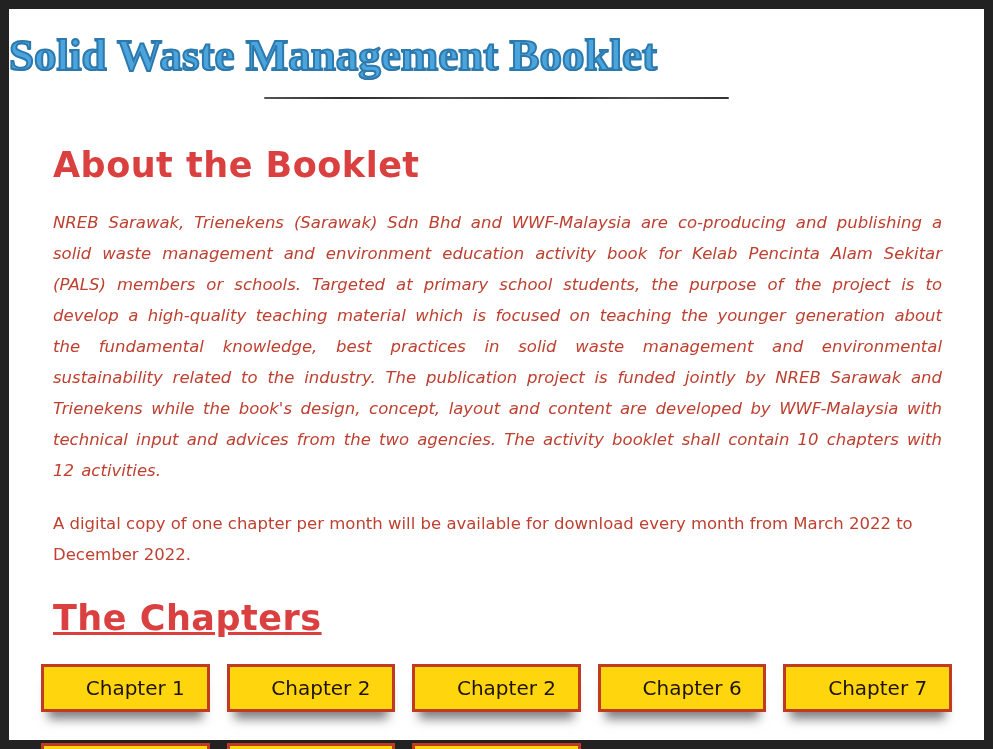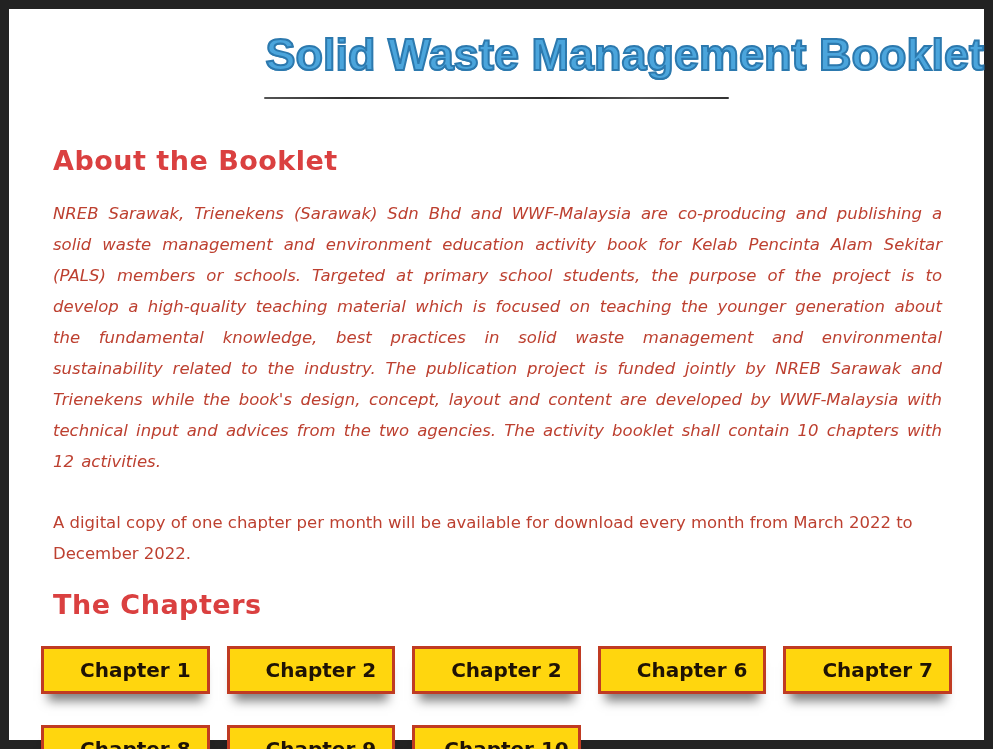--- a/index.html
+++ b/index.html
@@ -9,88 +9,89 @@
   .frame {
     width: 993px;
     height: 749px;
     border: 9px solid #222222;
     background: #ffffff;
     padding-top: 20px;
     font-family: "DejaVu Sans", sans-serif;
   }
 
   .page-title {
-    text-align: right;
+    text-align: left;
     font-size: 45px;
     font-weight: 800;
     letter-spacing: 0px;
     color: #4ba5dc;
     -webkit-text-stroke: 2px #2c79ae;
     text-shadow: 0 1px 0 #2c79ae;
-    font-family: Liberation Sans, sans-serif;
+    font-family: Liberation Serif, serif;
   }
 
   .title-underline {
     width: 465px;
     height: 2px;
     margin: 16px auto 0 auto;
     background: linear-gradient(90deg, #555 0%, #2e2e2e 18%, #4a4a4a 40%, #2b2b2b 62%, #505050 81%, #333 100%);
     border-radius: 2px;
   }
 
   .content {
     padding: 0 42px 0 44px;
   }
 
   .section-heading {
     margin-top: 46px;
-    font-size: 27px;
+    font-size: 35px;
     font-weight: 800;
     color: #da4040;
     letter-spacing: 0.5px;
   }
 
   .body-paragraph {
     margin-top: 22px;
     color: #bd4030;
     font-size: 16.5px;
     line-height: 31px;
     text-align: justify;
     word-spacing: 2px;
     font-style: italic;
   }
 
   .availability-paragraph {
-    margin-top: 30px;
+    margin-top: 22px;
     color: #bd4030;
     font-size: 16.5px;
     line-height: 31px;
   }
 
   .chapters-heading {
-    margin-top: 20px;
+    margin-top: 28px;
+    text-decoration: underline;
   }
 
   .chapters-grid {
     margin: 26px 32px 0 32px;
     display: grid;
     grid-template-columns: repeat(5, 1fr);
     column-gap: 17px;
     row-gap: 31px;
   }
 
   .chapter-btn {
     display: block;
     width: 100%;
     height: 48px;
     background: #ffd60e;
     border: 3px solid #c03b22;
     color: #1f1305;
     font-size: 20px;
-    font-weight: 700;
+    font-weight: 400;
     font-family: "DejaVu Sans", sans-serif;
     cursor: pointer;
     box-shadow: 0 14px 10px -7px rgba(0,0,0,0.50);
     padding-left: 20px;
   }
 </style>
 </head>
 <body>
 
 <div class="frame">

